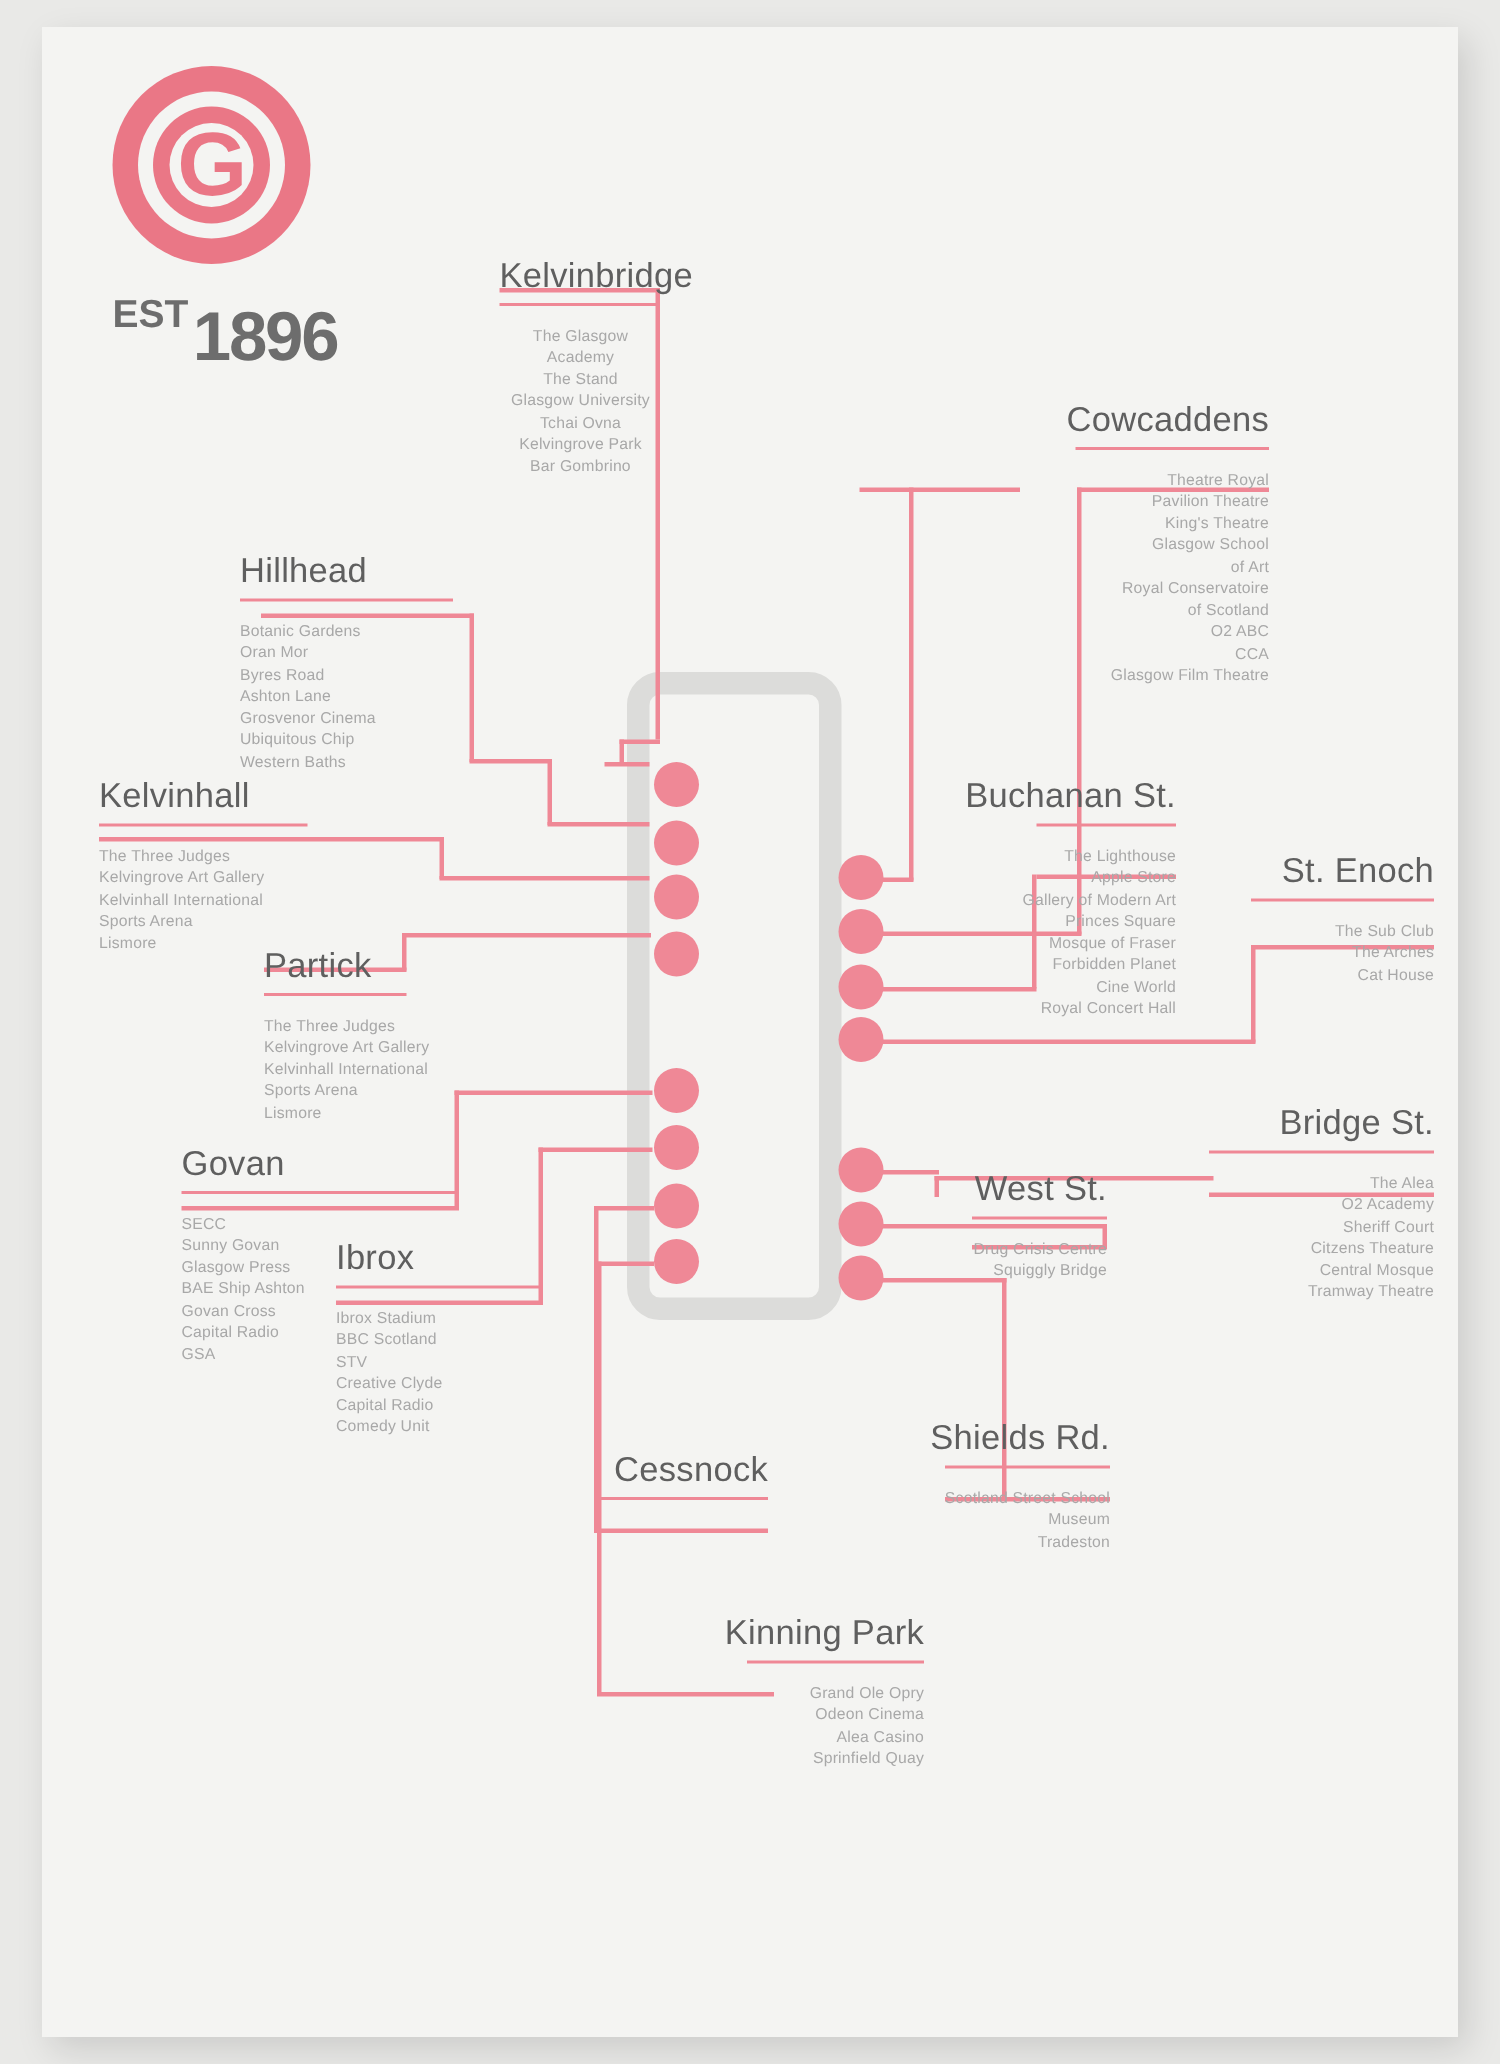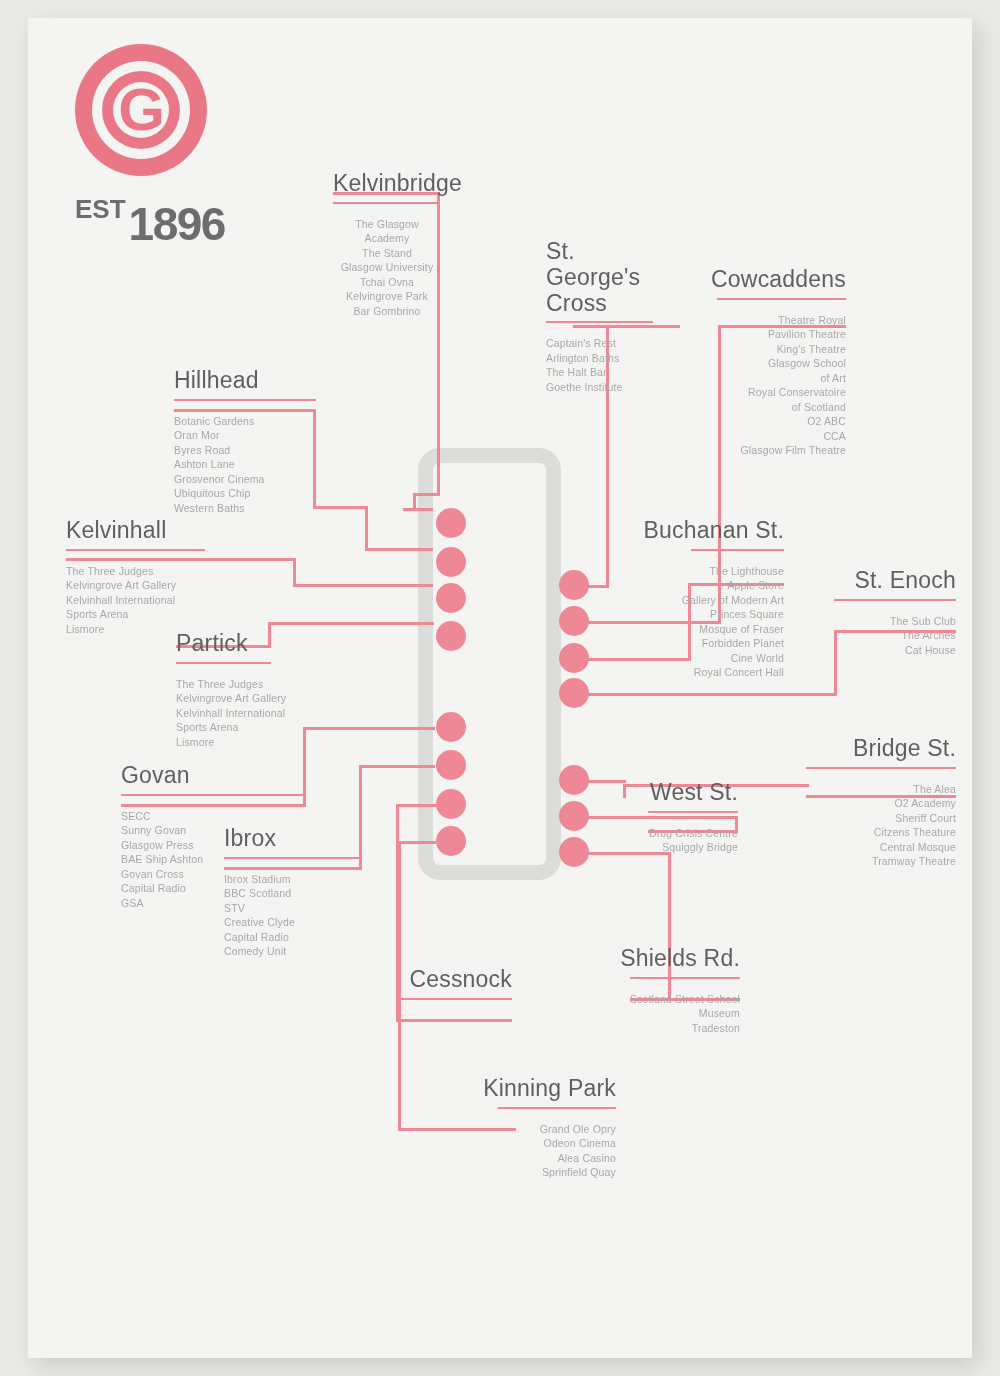--- a/index.html
+++ b/index.html
@@ -207,48 +207,37 @@
     <ul>
       <li>The Glasgow Academy</li>
       <li>The Stand</li>
       <li>Glasgow University</li>
       <li>Tchai Ovna</li>
       <li>Kelvingrove Park</li>
       <li>Bar Gombrino</li>
     </ul>
   </div>
 
-  <div class="station align-left" style="left:518px; top:221px; width:110px;">
-    <h2>St. George's
-Cross</h2>
-    <div class="rule" style="width:107px;"></div>
-    <ul>
-      <li>Captain's Rest</li>
-      <li>Arlington Baths</li>
-      <li>The Halt Bar</li>
-      <li>Goethe Institute</li>
-    </ul>
-  </div>
 
   <div class="station align-right" style="left:662px; top:249px; width:156px;">
     <h2>Cowcaddens</h2>
     <div class="rule" style="width:129px; margin-left:27px;"></div>
     <ul>
       <li>Theatre Royal</li>
       <li>Pavilion Theatre</li>
       <li>King's Theatre</li>
       <li style="display:block; width:86px; margin-left:auto;">Glasgow School of Art</li>
       <li style="display:block; width:100px; margin-left:auto;">Royal Conservatoire of Scotland</li>
       <li>O2 ABC</li>
       <li>CCA</li>
       <li>Glasgow Film Theatre</li>
     </ul>
   </div>
 
-  <div class="station align-left" style="left:146px; top:350px; width:142px;">
+  <div class="station align-left" style="left:132px; top:350px; width:142px;">
     <h2>Hillhead</h2>
     <div class="rule" style="width:142px;"></div>
     <ul>
       <li>Botanic Gardens</li>
       <li>Oran Mor</li>
       <li>Byres Road</li>
       <li>Ashton Lane</li>
       <li>Grosvenor Cinema</li>
       <li>Ubiquitous Chip</li>
       <li>Western Baths</li>

